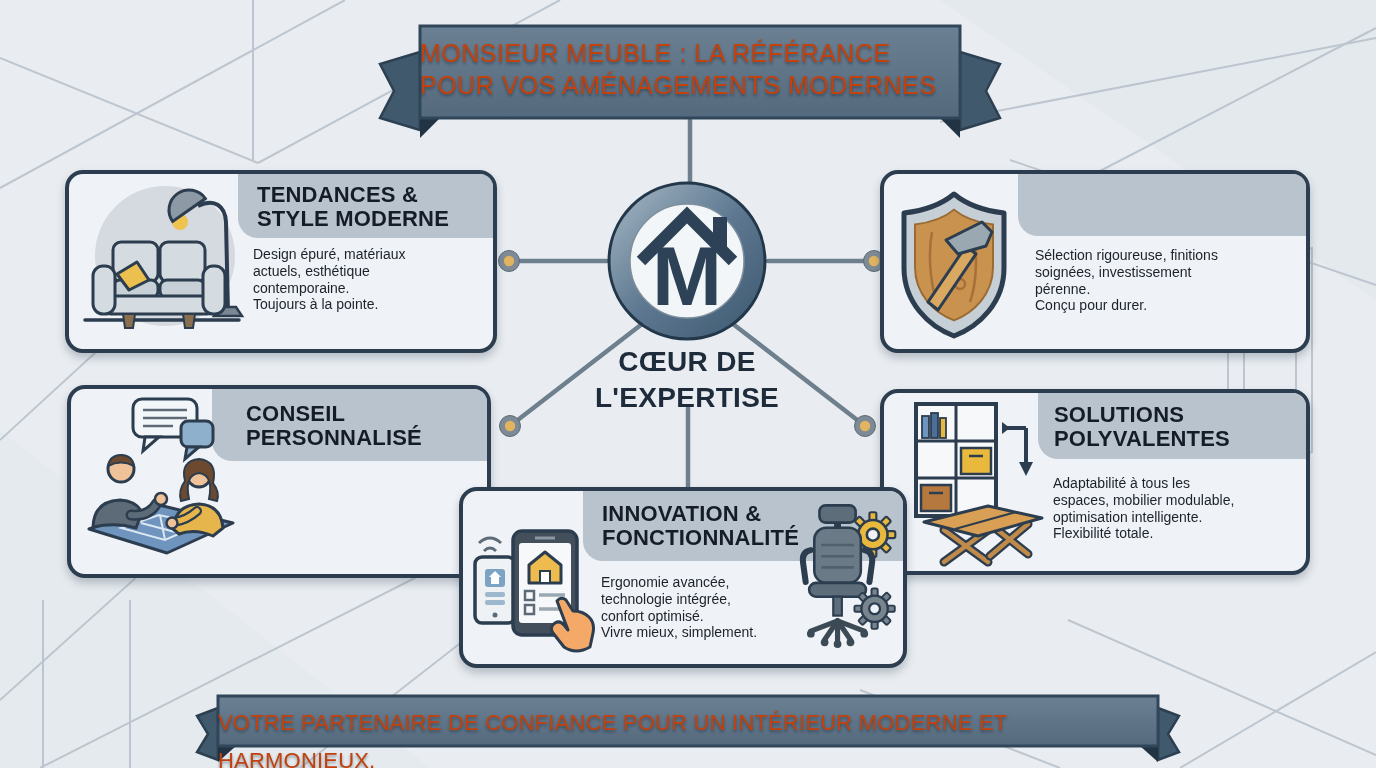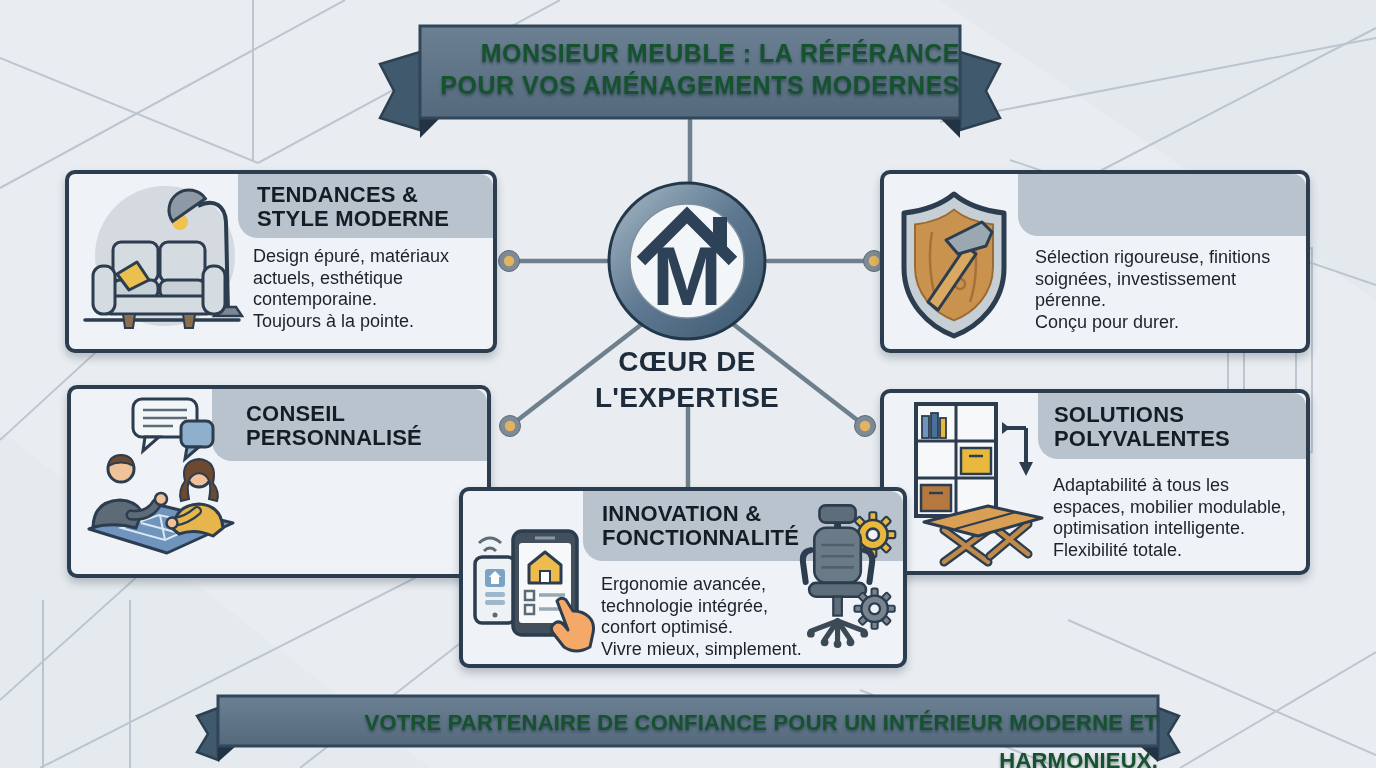--- a/index.html
+++ b/index.html
@@ -3,26 +3,26 @@
 <meta charset="utf-8">
 <style>
   html,body{margin:0;padding:0;background:#cfd6dd;}
   #stage{position:relative;width:1376px;height:768px;overflow:hidden;
          background:#e9edf1;font-family:"Liberation Sans",sans-serif;}
   #stage svg{display:block}
   .abs{position:absolute}
   .pre{white-space:pre-line}
 
   
-  .card{position:absolute;background:#eff2f6;border:4px solid #2c3d4f;border-radius:10px;
+  .card{position:absolute;background:#eff2f6;border:4px solid #2c3d4f;border-radius:18px;
         box-shadow:0 5px 9px rgba(44,61,79,.28);z-index:3}
   .panel{position:absolute;top:0;right:0;background:#b9c3cd;border-radius:0 13px 0 20px}
   .title{position:absolute;font-weight:800;font-size:22px;line-height:1.1;color:#141c26;
          letter-spacing:.2px;white-space:pre-line;z-index:2}
-  .body{position:absolute;font-size:18px;line-height:1.2;color:#1b222b;white-space:pre-line;z-index:2}
+  .body{position:absolute;font-size:14px;line-height:1.2;color:#1b222b;white-space:pre-line;z-index:2}
   .icon{position:absolute;z-index:3}
 
   .c-tl{left:65px;top:170px;width:424px;height:175px}
   .c-tl .panel{left:169px;height:64px}
   .c-tl .title{left:188px;top:9px}
   .c-tl .body{left:184px;top:72px;width:230px}
 
   .c-tr{left:880px;top:170px;width:422px;height:175px}
   .c-tr .panel{left:134px;height:62px}
   .c-tr .title{left:152px;top:9px}
@@ -42,21 +42,21 @@
   .c-br .panel{left:154px;height:66px}
   .c-br .title{left:170px;top:10px}
   .c-br .body{left:169px;top:82px;width:248px}
 
   
   .hub-label{position:absolute;left:577px;top:344px;width:220px;text-align:center;
              font-weight:800;font-size:28px;line-height:1.3;color:#1e2b3a;letter-spacing:.3px;
              white-space:pre-line;z-index:4}
 
   
-  .ribbon-text{position:absolute;text-align:right;font-weight:700;color:#14532d;
+  .ribbon-text{position:absolute;text-align:left;font-weight:400;color:#c2410c;
                text-shadow:0 2px 3px rgba(15,30,45,.45);white-space:pre-line;z-index:6}
   .rt-top{left:420px;top:37px;width:540px;font-size:25px;line-height:32px;letter-spacing:.5px}
   .rt-bottom{left:218px;top:704px;width:940px;font-size:22px;line-height:38px;letter-spacing:.2px}
 </style>
 </head>
 <body>
 
 <div id="stage">
 
   <svg class="abs" style="left:0;top:0;z-index:0" width="1376" height="768" viewBox="0 0 1376 768">

